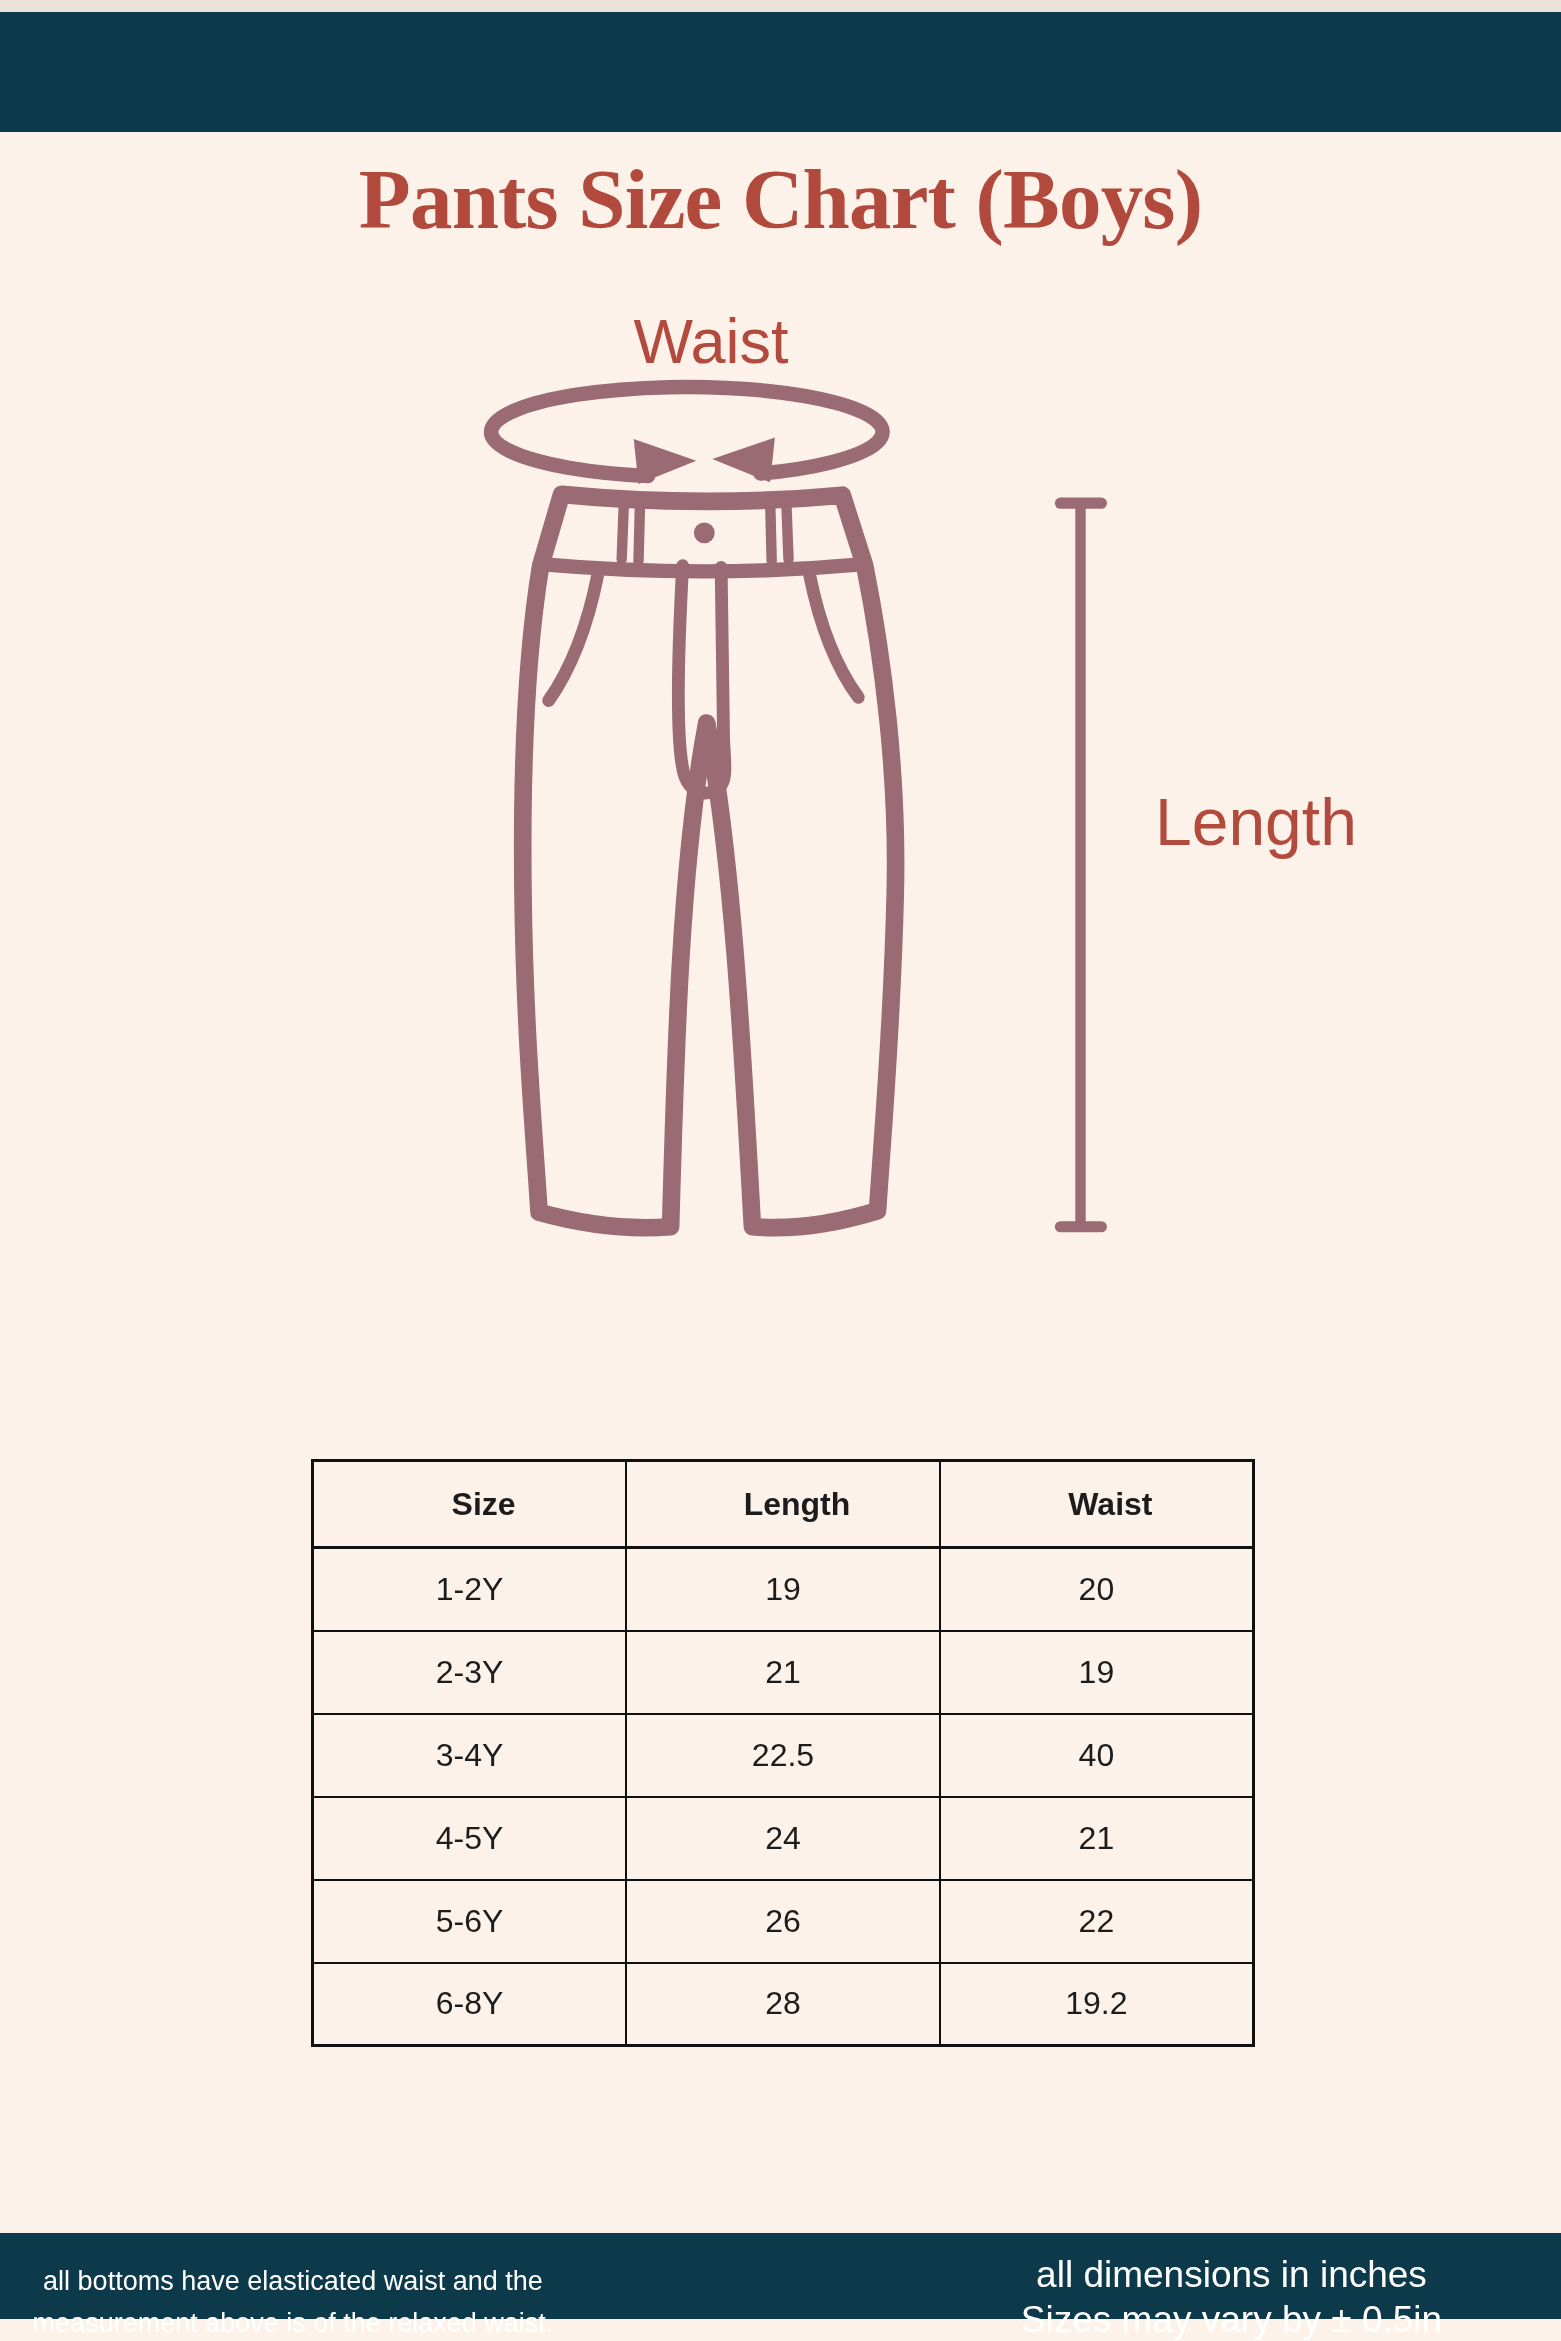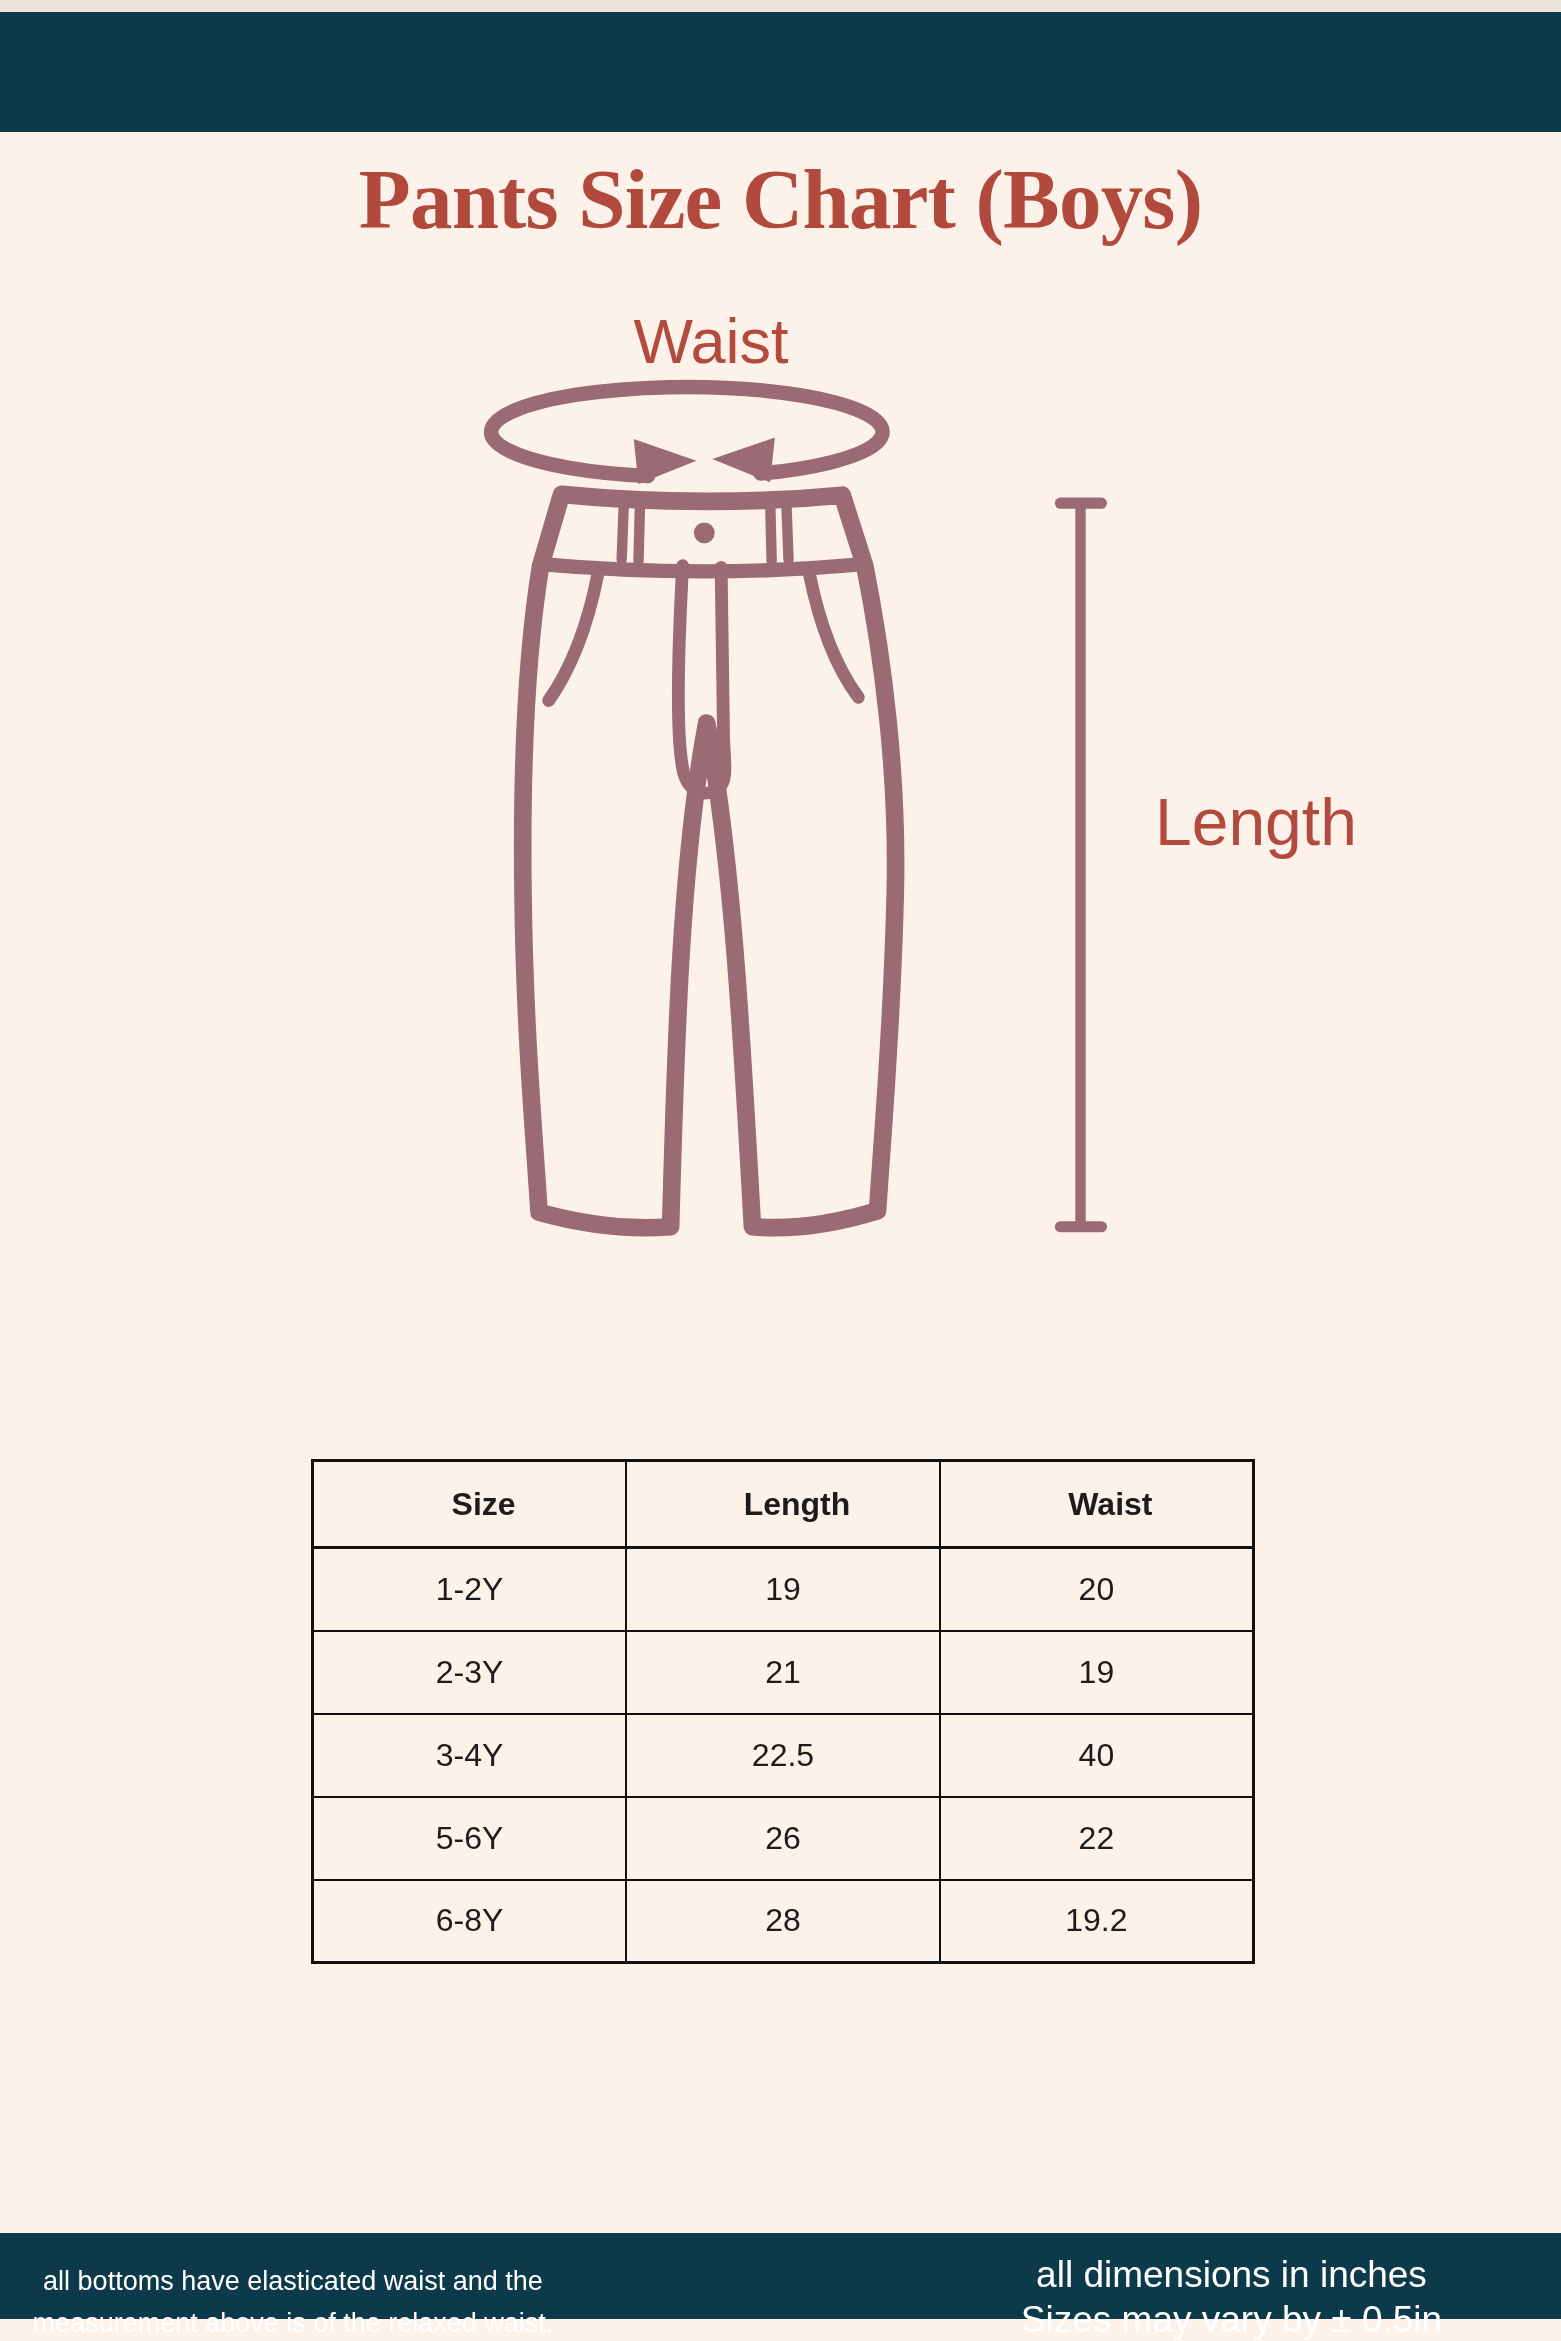--- a/index.html
+++ b/index.html
@@ -134,20 +134,25 @@
         <td>2-3Y</td>
         <td>21</td>
         <td>19</td>
       </tr>
       <tr>
         <td>3-4Y</td>
         <td>22.5</td>
         <td>40</td>
       </tr>
       <tr>
+        <td>4-5Y</td>
+        <td>24</td>
+        <td>21</td>
+      </tr>
+      <tr>
         <td>5-6Y</td>
         <td>26</td>
         <td>22</td>
       </tr>
       <tr>
         <td>6-8Y</td>
         <td>28</td>
         <td>19.2</td>
       </tr>
     </tbody>

